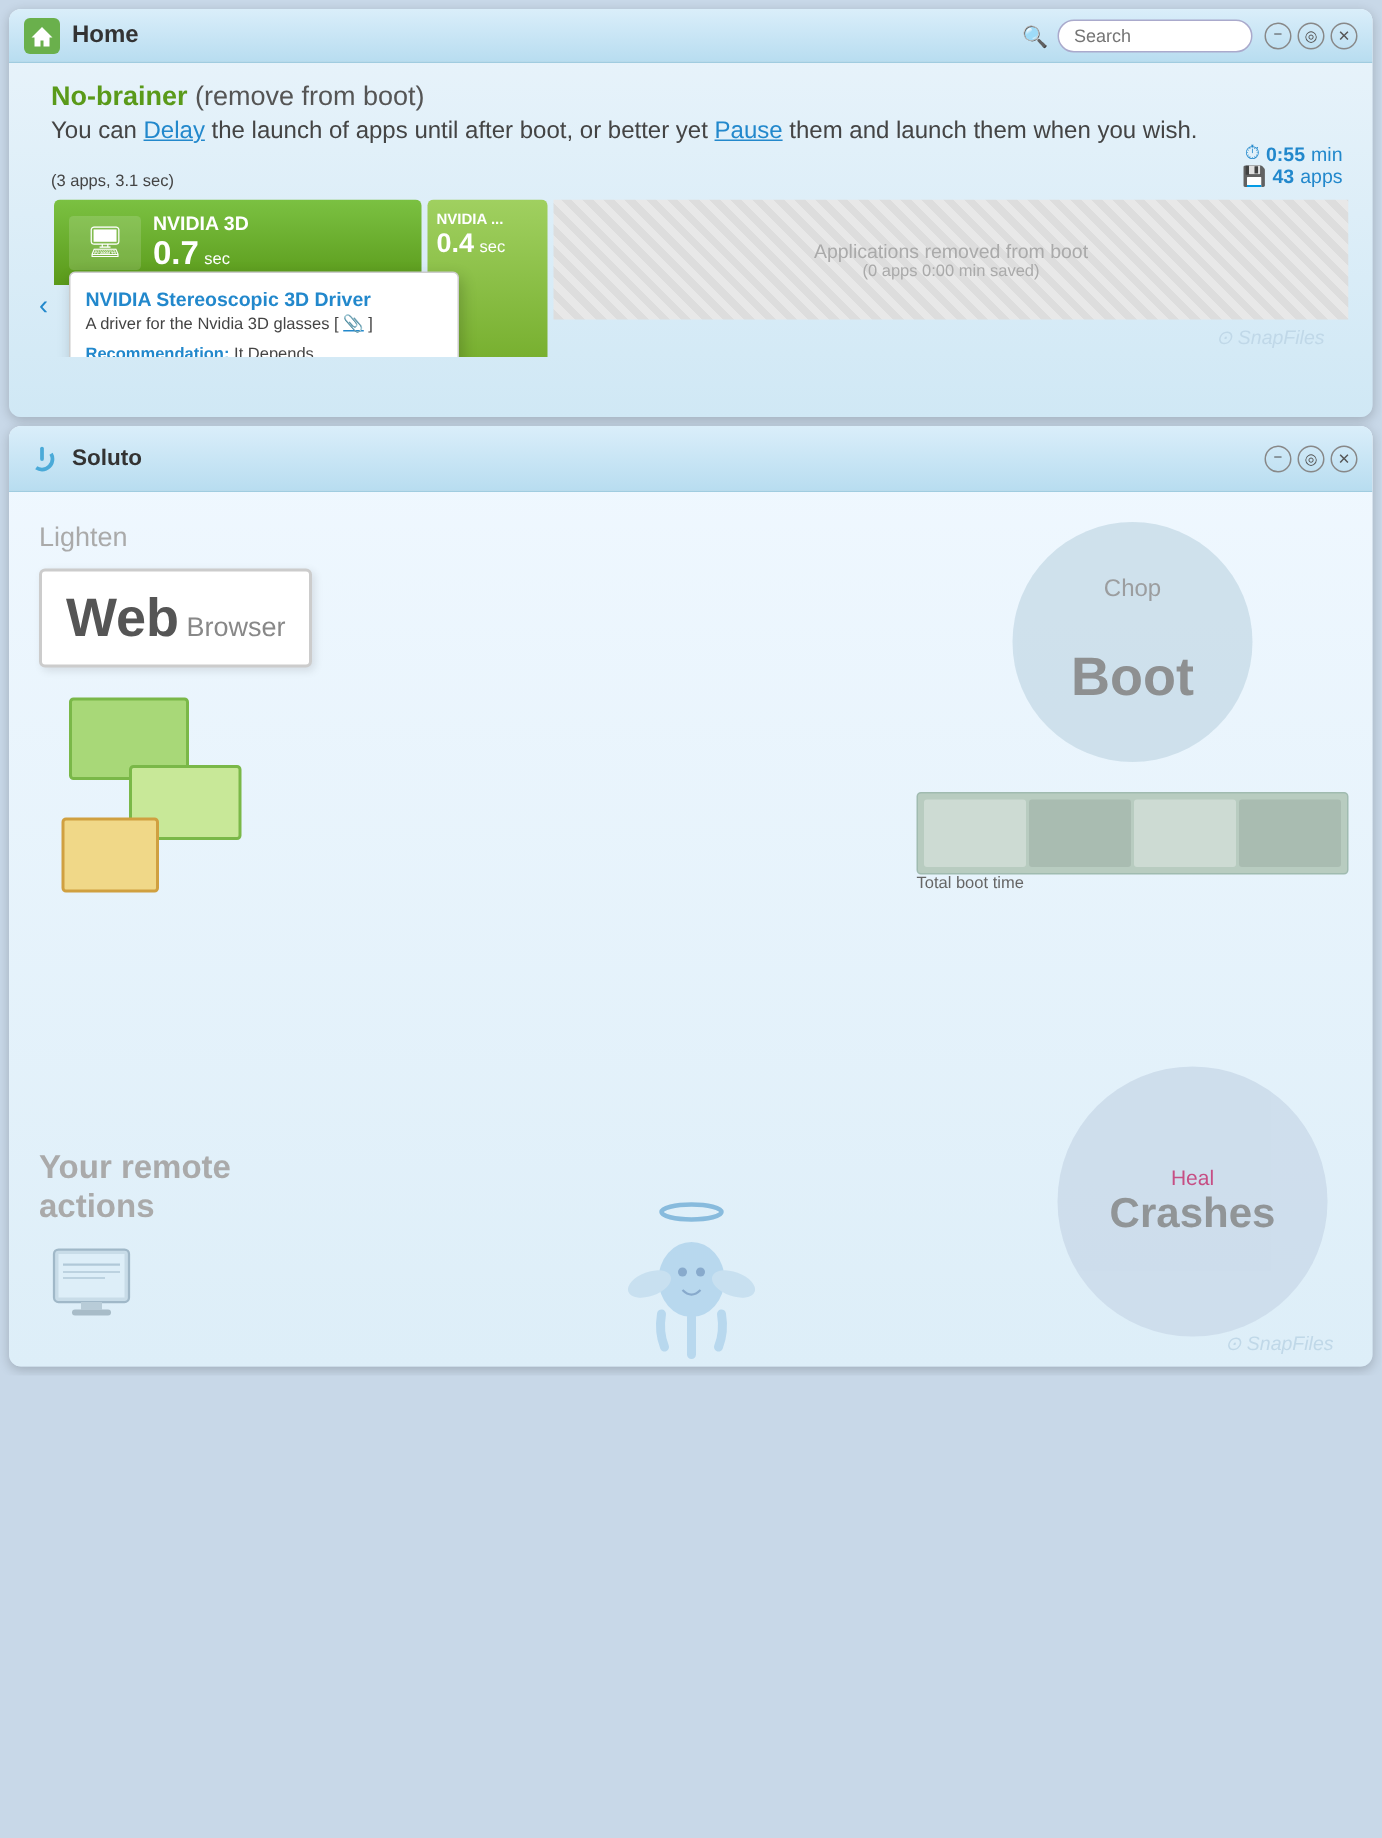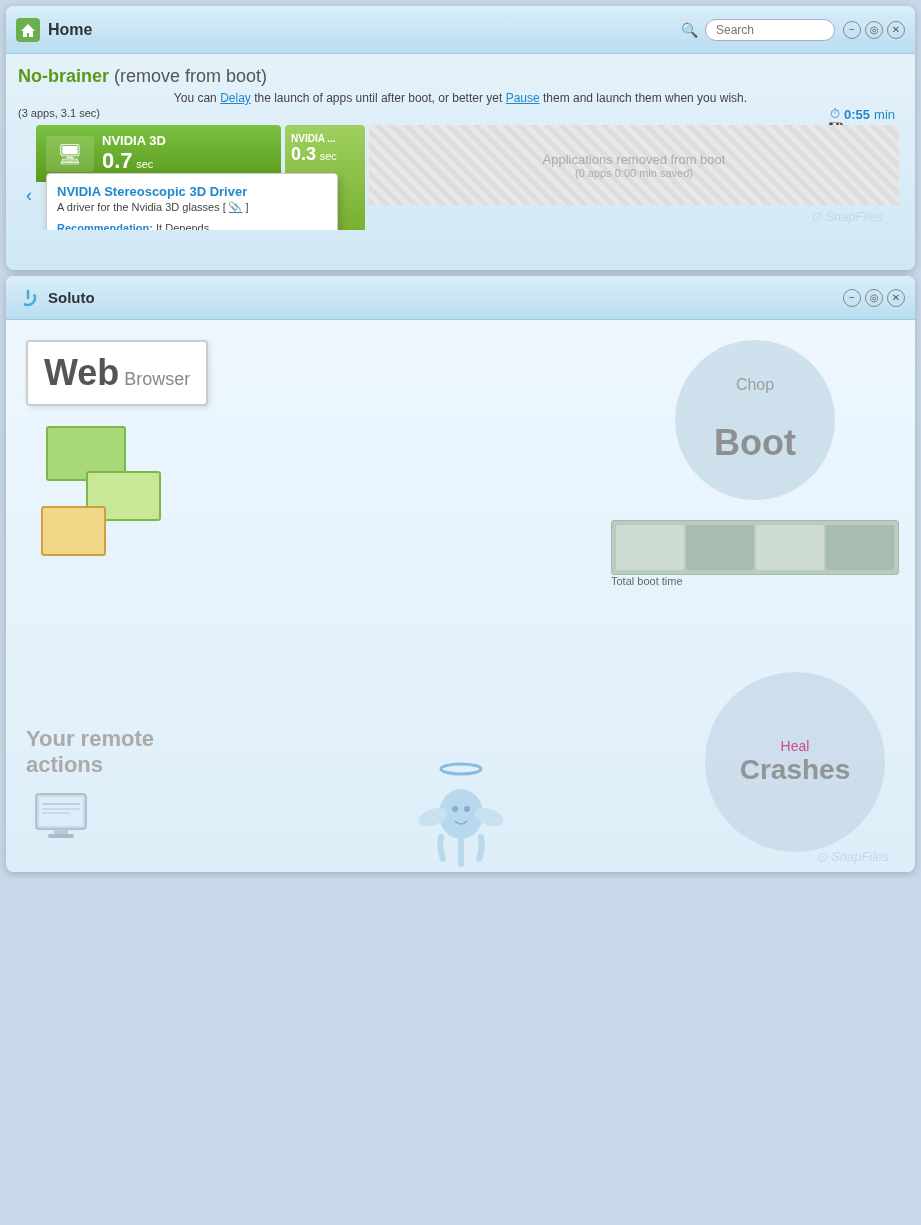--- a/index.html
+++ b/index.html
@@ -19,21 +19,21 @@
       box-shadow: 0 2px 8px rgba(0,0,0,0.2);
       overflow: hidden;
     }
 
     .top-titlebar {
       background: linear-gradient(180deg, #daeefa 0%, #b8ddf0 100%);
       display: flex;
       align-items: center;
       padding: 6px 10px;
       border-bottom: 1px solid #a0cce0;
-      height: 48px;
+      height: 36px;
     }
 
     .top-titlebar .home-icon {
       width: 24px; height: 24px;
       background: #6ab04c;
       border-radius: 4px;
       display: flex; align-items: center; justify-content: center;
       margin-right: 8px;
       flex-shrink: 0;
     }
@@ -83,24 +83,23 @@
       font-size: 18px;
       color: #5a9a1a;
       font-weight: bold;
       margin-bottom: 4px;
     }
     .nobrainer-title span.gray {
       color: #555;
       font-weight: normal;
     }
     .nobrainer-desc {
-      font-size: 12px;
+      font-size: 16px;
       color: #444;
-      margin-bottom: 2px;
-      text-align: center;
+      margin-bottom: 18px;
     }
     .nobrainer-desc a {
       color: #2288cc;
       text-decoration: underline;
     }
     .nobrainer-sub {
       font-size: 11px;
       color: #444;
       margin-bottom: 6px;
     }
@@ -186,21 +185,21 @@
       font-size: 11px;
     }
 
     
     .tooltip-popup {
       background: white;
       border: 1px solid #ccc;
       border-radius: 4px;
       box-shadow: 2px 4px 10px rgba(0,0,0,0.2);
       padding: 10px;
-      width: 292px;
+      width: 260px;
       position: absolute;
       top: 48px;
       left: 10px;
       z-index: 10;
     }
     .tooltip-title {
       color: #2288cc;
       font-size: 13px;
       font-weight: bold;
       margin-bottom: 2px;
@@ -463,21 +462,21 @@
       <span class="search-icon-wrap">🔍</span>
       <input class="search-input" type="text" placeholder="Search" style="">
     </div>
     <div class="win-btns">
       <div class="win-btn">−</div>
       <div class="win-btn">◎</div>
       <div class="win-btn">✕</div>
     </div>
   </div>
 
-  <div style="position:relative; padding: 12px 12px 0;">
+  <div style="position:relative; padding: 12px 28px 0;">
     <div class="nobrainer-section" style="padding:0;">
       <div class="nobrainer-title">
         <span>No-brainer</span><span class="gray"> (remove from boot)</span>
       </div>
       <div class="nobrainer-desc">
         <span>You can </span><a>Delay</a><span> the launch of apps until after boot, or better yet </span><a>Pause</a><span> them and launch them when you wish.</span>
       </div>
       <div class="nobrainer-sub">(3 apps, 3.1 sec)</div>
     </div>
 
@@ -524,21 +523,21 @@
             <strong>Recommendation:</strong>
             <span>It Depends</span>
           </div>
 
         </div>
       </div>
 
       <div class="app-card secondary" style="min-width:80px; padding:8px 6px;">
         <div class="app-card-name" style="font-size:10px;">NVIDIA ...</div>
         <div>
-          <span class="app-card-time" style="font-size:18px;">0.3</span>
+          <span class="app-card-time" style="font-size:18px;">0.4</span>
           <span class="app-card-unit"> sec</span>
         </div>
       </div>
 
       <div class="right-section">
         <div style="width:100%; background:#e8e8e8; height:80px; display:flex; flex-direction:column; align-items:center; justify-content:center;">
           <div style="background: repeating-linear-gradient(45deg, #ddd, #ddd 5px, #e8e8e8 5px, #e8e8e8 10px); width:100%; height:100%; display:flex; flex-direction:column; align-items:center; justify-content:center;">
             <div style="color:#aaa; font-size:13px;">Applications removed from boot</div>
             <div style="color:#aaa; font-size:11px;">(0 apps 0:00 min saved)</div>
           </div>
@@ -566,20 +565,21 @@
     <div class="win-btns">
       <div class="win-btn">−</div>
       <div class="win-btn">◎</div>
       <div class="win-btn">✕</div>
     </div>
   </div>
 
   <div class="bottom-content">
 
     <div class="left-content">
+      <div class="lighten-label">Lighten</div>
       <div class="web-browser-box">
         <span class="web-text">Web</span><span class="browser-text"> Browser</span>
       </div>
 
       
       <div class="puzzle-area">
         <div class="puzzle-piece puzzle-green1"></div>
         <div class="puzzle-piece puzzle-green2"></div>
         <div class="puzzle-piece puzzle-yellow"></div>
       </div>

